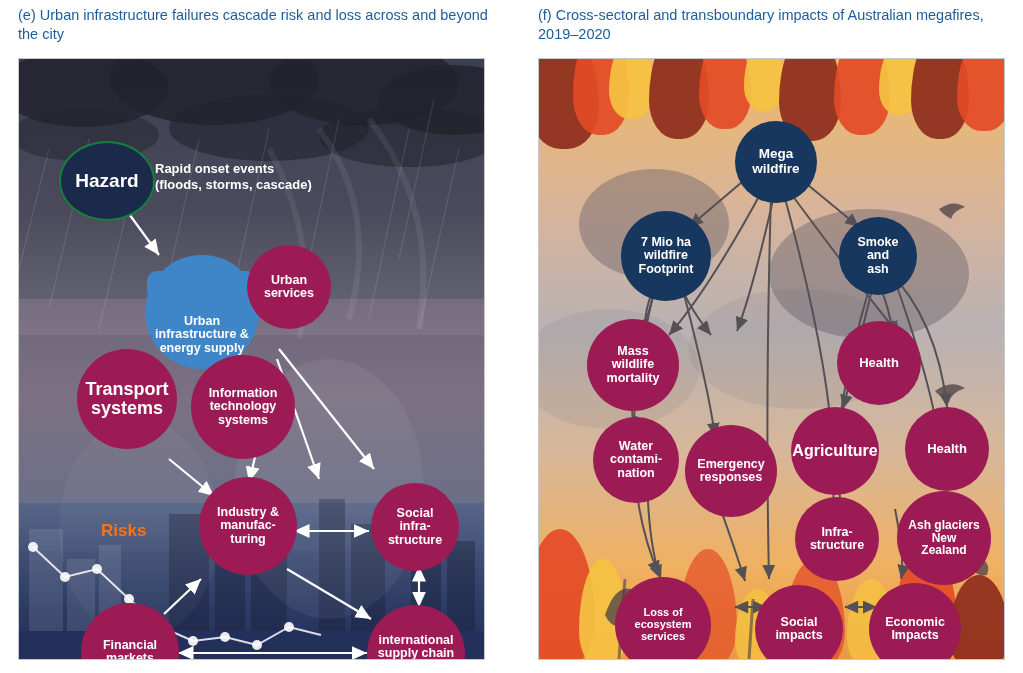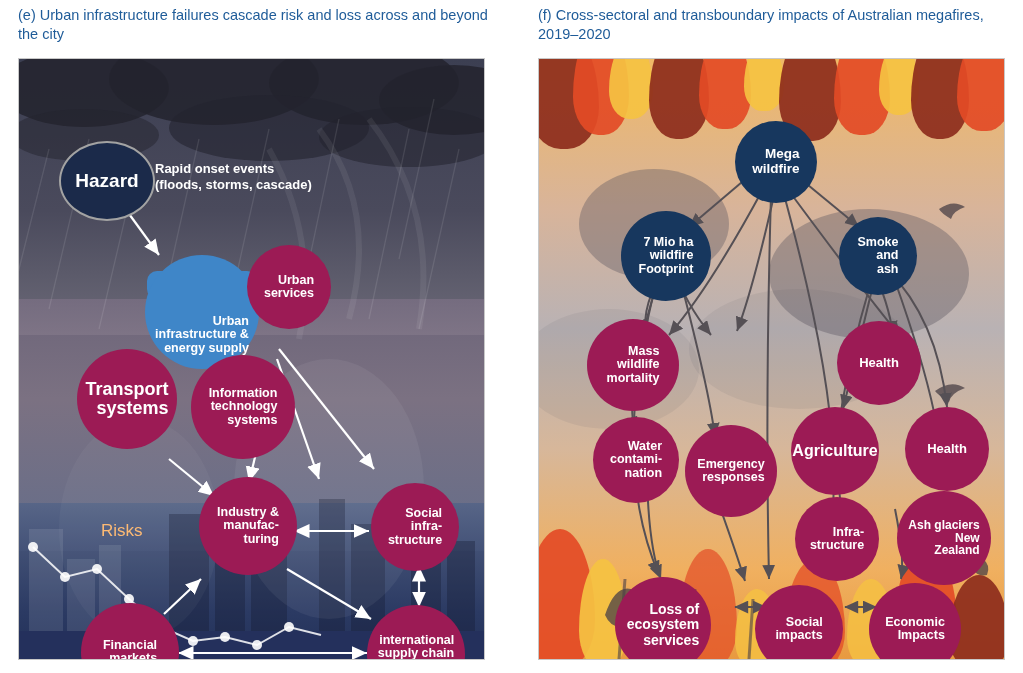--- a/index.html
+++ b/index.html
@@ -91,41 +91,41 @@
     color: #ffffff;
     display: flex;
     align-items: center;
     justify-content: center;
     text-align: center;
     font-weight: bold;
     line-height: 1.08;
     box-sizing: border-box;
     z-index: 6;
   }
-  .node span { display: block; padding: 0 4px; text-align: right; }
+  .node span { display: block; padding: 0 4px; }
   .n-maroon { background: #9c1b55; }
   .n-navy   { background: #17375e; }
   .n-blue   { background: #3f86c8; }
-  .n-hazard { background: #1b2a4a; border: 2px solid #a3a3a3; }
+  .n-hazard { background: #1b2a4a; border: 2px solid #15803d; }
   .n-exposure {
     background: #3f86c8;
     border-radius: 14px;
     font-weight: bold;
   }
 
   .label-static {
     position: absolute;
     color: #ffffff;
     font-weight: bold;
     z-index: 7;
   }
   .label-risks {
     position: absolute;
-    color: #fdba74;
-    font-weight: normal;
+    color: #f97316;
+    font-weight: bold;
     font-size: 17px;
     z-index: 7;
   }
 
   svg.arrows {
     position: absolute;
     left: 0; top: 0;
     width: 100%; height: 100%;
     z-index: 5;
     overflow: visible;
@@ -404,21 +404,21 @@
   </div>
 
   <div class="node n-maroon" style="left:256px; top:438px; width:84px; height:84px; font-size:12.5px;">
     <span>Infra-<br>structure</span>
   </div>
 
   <div class="node n-maroon" style="left:358px; top:432px; width:94px; height:94px; font-size:12px;">
     <span>Ash glaciers<br>New<br>Zealand</span>
   </div>
 
-  <div class="node n-maroon" style="left:76px; top:518px; width:96px; height:96px; font-size:14px;">
+  <div class="node n-maroon" style="left:76px; top:518px; width:96px; height:96px; font-size:11px;">
     <span>Loss of<br>ecosystem<br>services</span>
   </div>
 
   <div class="node n-maroon" style="left:216px; top:526px; width:88px; height:88px; font-size:12.5px;">
     <span>Social<br>impacts</span>
   </div>
 
   <div class="node n-maroon" style="left:330px; top:524px; width:92px; height:92px; font-size:12.5px;">
     <span>Economic<br>Impacts</span>
   </div>

